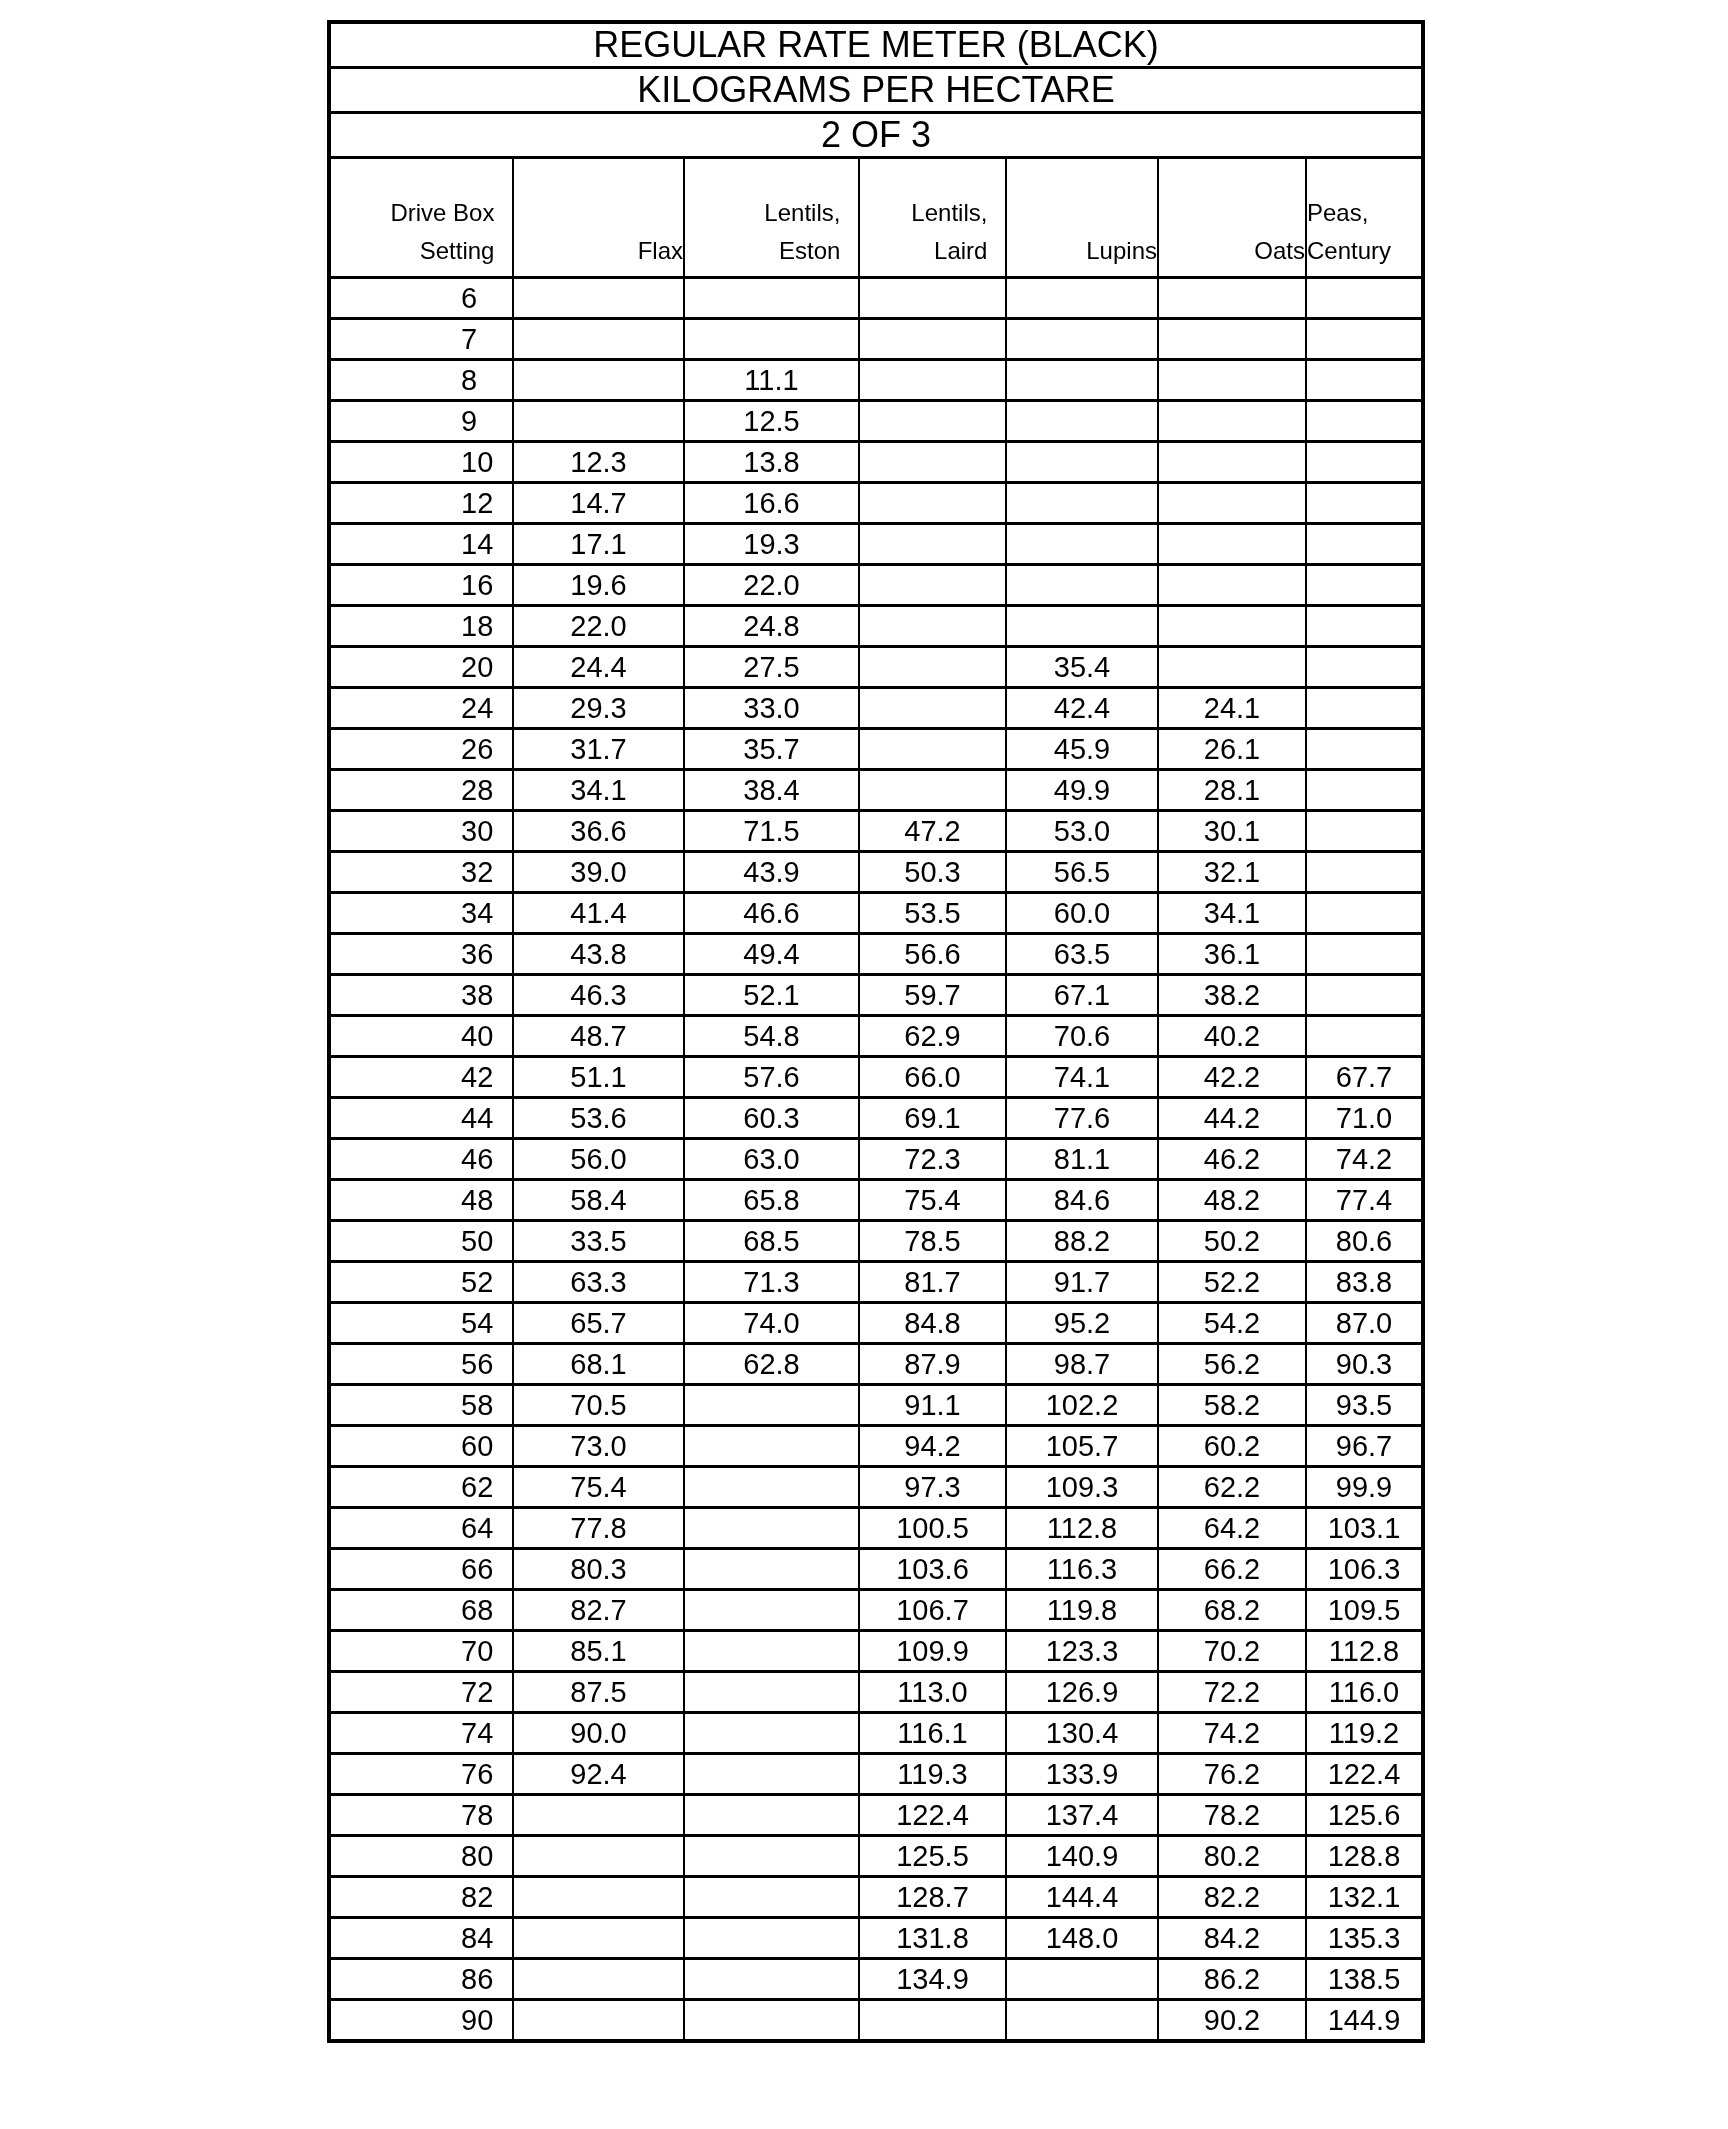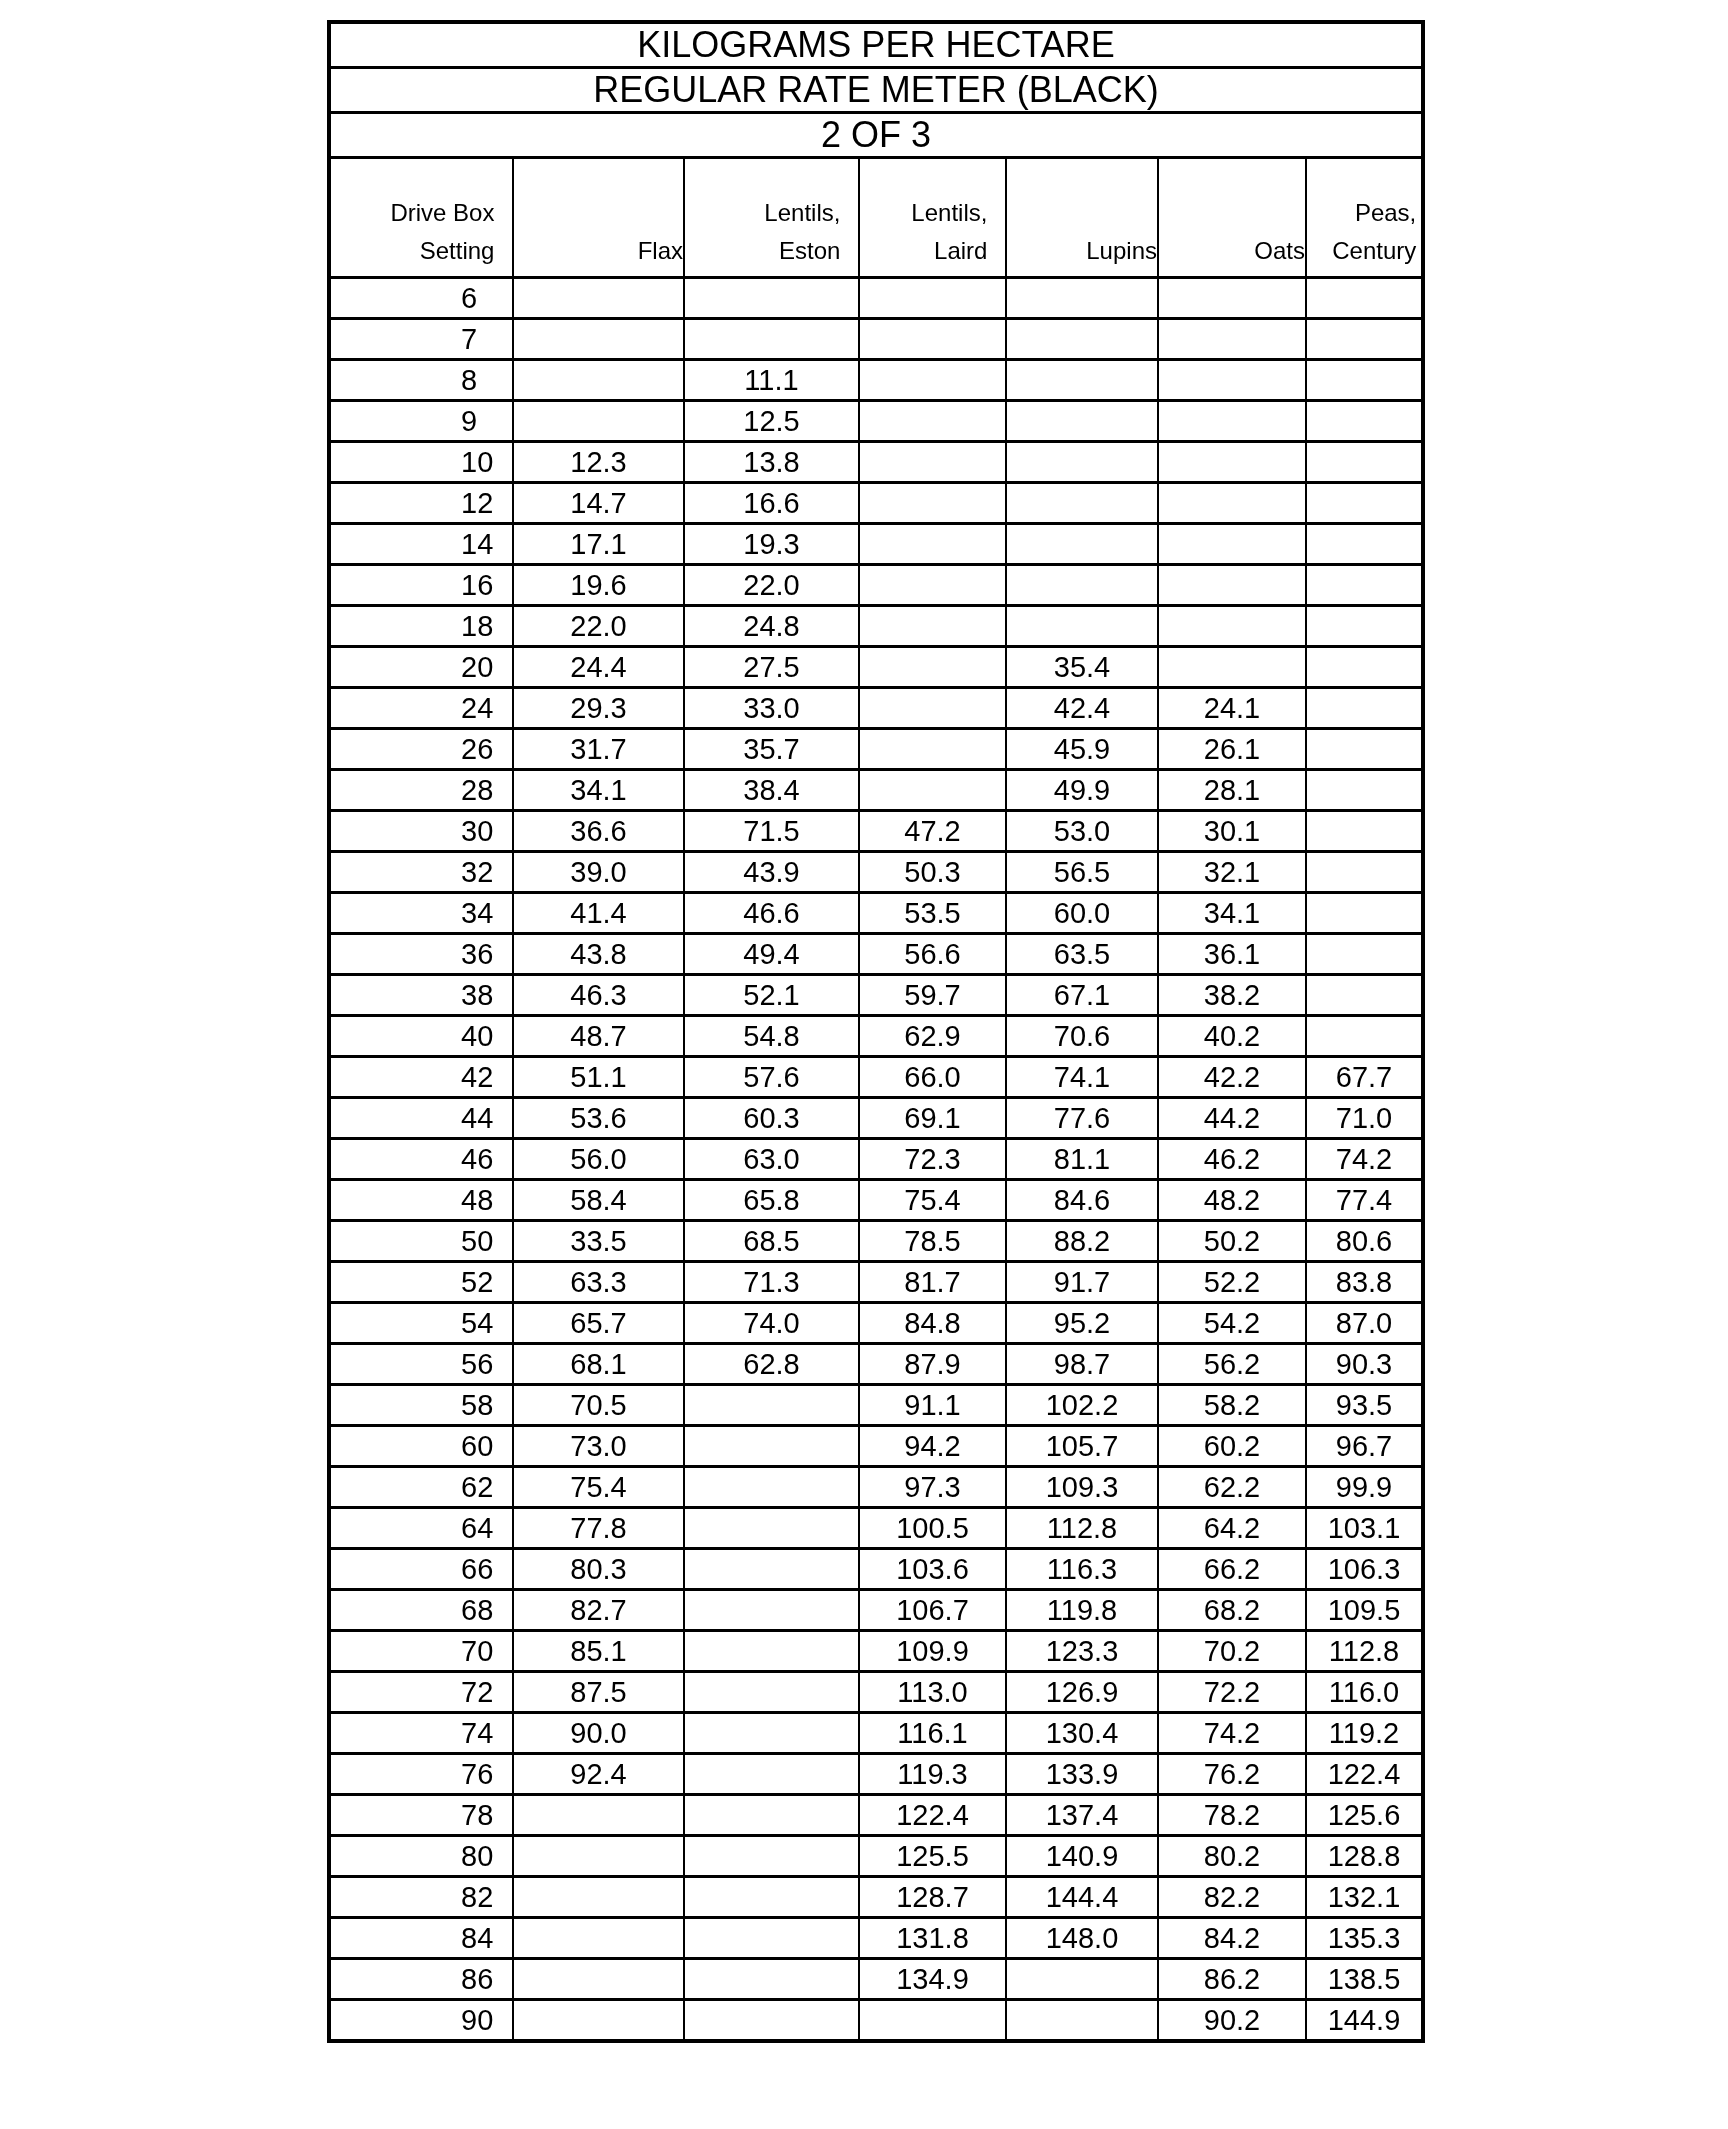--- a/index.html
+++ b/index.html
@@ -53,21 +53,21 @@
   tr.header-row th {
     height: 111px;
     vertical-align: bottom;
     font-weight: 400;
     font-size: 24px;
     line-height: 38px;
     padding-bottom: 6.4px;
   }
   th.h-right  { text-align: right; padding-right: 17.6px; }
   th.h-center { text-align: right; }
-  th.h-tight  { text-align: right; padding-right: 4.8px; }
+  th.h-tight  { text-align: left; padding-right: 4.8px; }
 
   tbody td {
     height: 38px;
     vertical-align: middle;
     font-size: 29px;
   }
   td.c-setting {
     text-align: left;
     padding-left: 130px;
   }
@@ -84,24 +84,24 @@
       <col class="c0">
         <col class="c1">
         <col class="c2">
         <col class="c3">
       <col class="c4">
         <col class="c5">
         <col class="c6">
     </colgroup>
     <thead>
       <tr class="title-row">
-        <td colspan="7">KILOGRAMS PER HECTARE</td>
+        <td colspan="7">REGULAR RATE METER (BLACK)</td>
       </tr>
       <tr class="title-row">
-        <td colspan="7">REGULAR RATE METER (BLACK)</td>
+        <td colspan="7">KILOGRAMS PER HECTARE</td>
       </tr>
       <tr class="title-row">
         <td colspan="7">2 OF 3</td>
       </tr>
       <tr class="header-row">
         <th class="h-right">
           <div>Drive Box</div>
           <div>Setting</div>
         </th>
         <th class="h-center">

